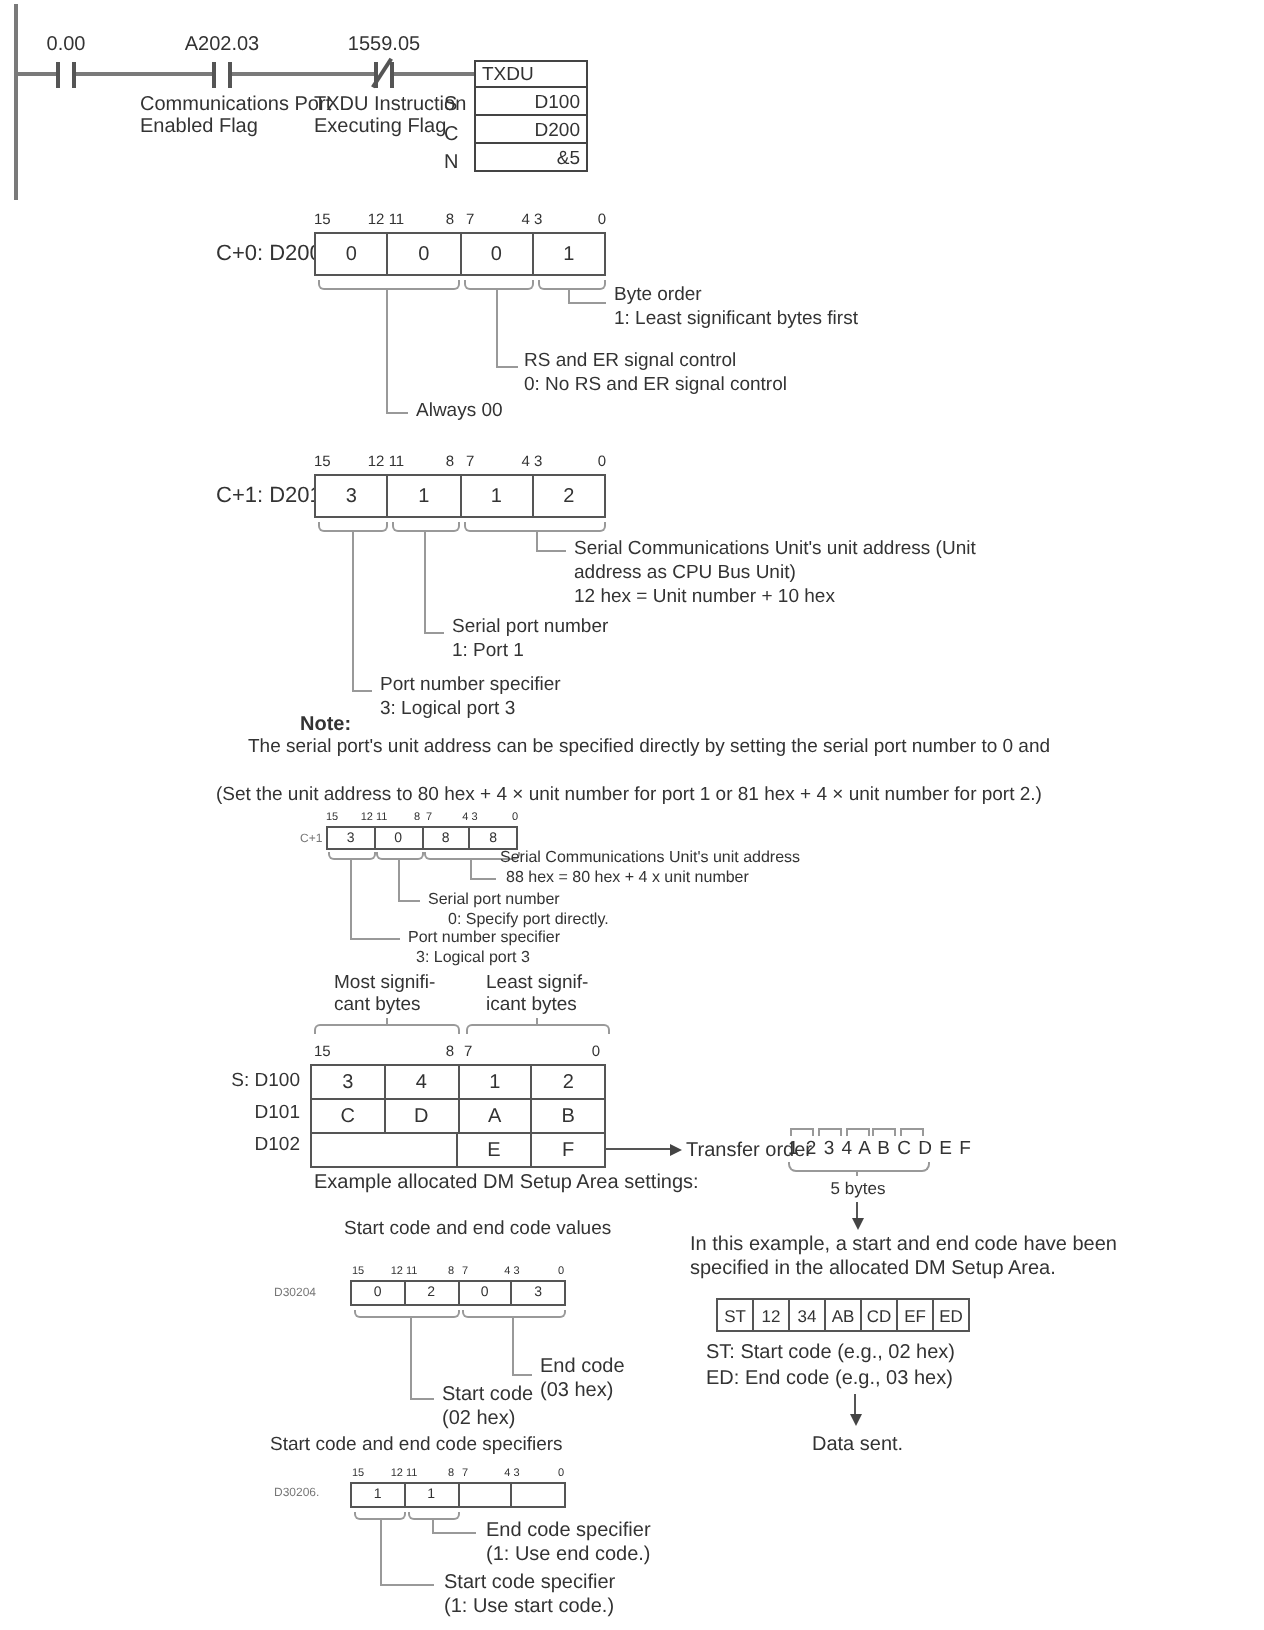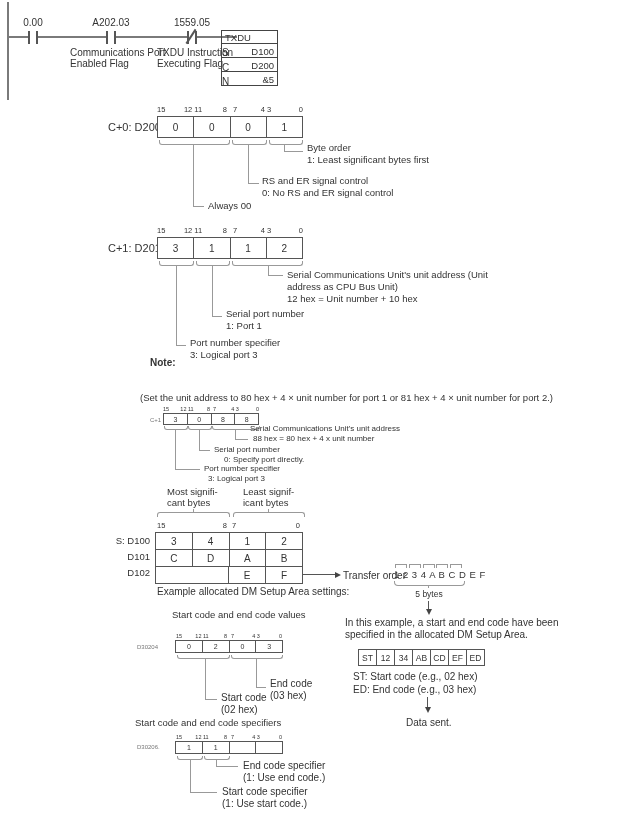--- a/index.html
+++ b/index.html
@@ -64,21 +64,21 @@
   <div class="t f9" style="left:70px;top:58px;">Enabled Flag</div>
 
   <div class="gap" style="left:189px;top:35px;width:6px;"></div>
   <div class="cbar" style="left:187px;top:31px;"></div>
   <div class="cbar" style="left:195px;top:31px;"></div>
   <div class="abs" style="left:190px;top:28px;width:2px;height:17px;background:#555;transform:rotate(33deg);"></div>
   <div class="t f10 cx" style="left:192px;top:17px;">1559.05</div>
   <div class="t f9" style="left:157px;top:47px;">TXDU Instruction</div>
   <div class="t f9" style="left:157px;top:58px;">Executing Flag</div>
 
-  <div class="abs" style="left:221px;top:30px;width:57px;border-radius:6px;">
+  <div class="abs" style="left:237px;top:30px;width:57px;border-radius:6px;">
     <div class="ibox" style="position:relative;width:57px;height:14px;border:1px solid #444;">
       <div class="t f95" style="left:3px;top:2px;">TXDU</div>
     </div>
     <div class="ibox" style="position:relative;width:57px;height:15px;border:1px solid #444;margin-top:-1px;">
       <div class="t f95" style="right:3px;top:3px;">D100</div>
     </div>
     <div class="ibox" style="position:relative;width:57px;height:15px;border:1px solid #444;margin-top:-1px;">
       <div class="t f95" style="right:3px;top:3px;">D200</div>
     </div>
     <div class="ibox" style="position:relative;width:57px;height:15px;border:1px solid #444;margin-top:-1px;">
@@ -151,21 +151,22 @@
   <div class="hl" style="left:212px;top:316px;width:10px;"></div>
   <div class="t f95" style="left:226px;top:309px;">Serial port number</div>
   <div class="t f95" style="left:226px;top:321px;">1: Port 1</div>
 
   <div class="vl" style="left:176px;top:265px;height:81px;"></div>
   <div class="hl" style="left:176px;top:345px;width:10px;"></div>
   <div class="t f95" style="left:190px;top:338px;">Port number specifier</div>
   <div class="t f95" style="left:190px;top:350px;">3: Logical port 3</div>
 
   <div class="t f10 b" style="left:124px;top:357px;margin-left:26px;">Note:</div>
-  <div class="t f95" style="left:140px;top:393px;">(Set the unit address to 80 hex + 4 × unit number for port 1 or 81 hex + 4 × unit number for port 2.)</div>
+  <div class="t f95" style="left:124px;top:369px;">The serial port's unit address can be specified directly by setting the serial port number to 0 and</div>
+  <div class="t f95" style="left:108px;top:393px;">(Set the unit address to 80 hex + 4 × unit number for port 1 or 81 hex + 4 × unit number for port 2.)</div>
 
   <div class="t f6" style="left:150px;top:417px;color:#777;">C+1</div>
   <div class="t f55" style="left:163px;top:406px;">15</div>
   <div class="t f55 cx" style="left:187px;top:406px;">12 11</div>
   <div class="t f55 rx" style="left:210px;top:406px;">8</div>
   <div class="t f55" style="left:213px;top:406px;">7</div>
   <div class="t f55 cx" style="left:235px;top:406px;">4 3</div>
   <div class="t f55 rx" style="left:259px;top:406px;">0</div>
   <div class="abs" style="left:163px;top:413px;width:96px;height:12px;">
     <div class="btbl f7">

